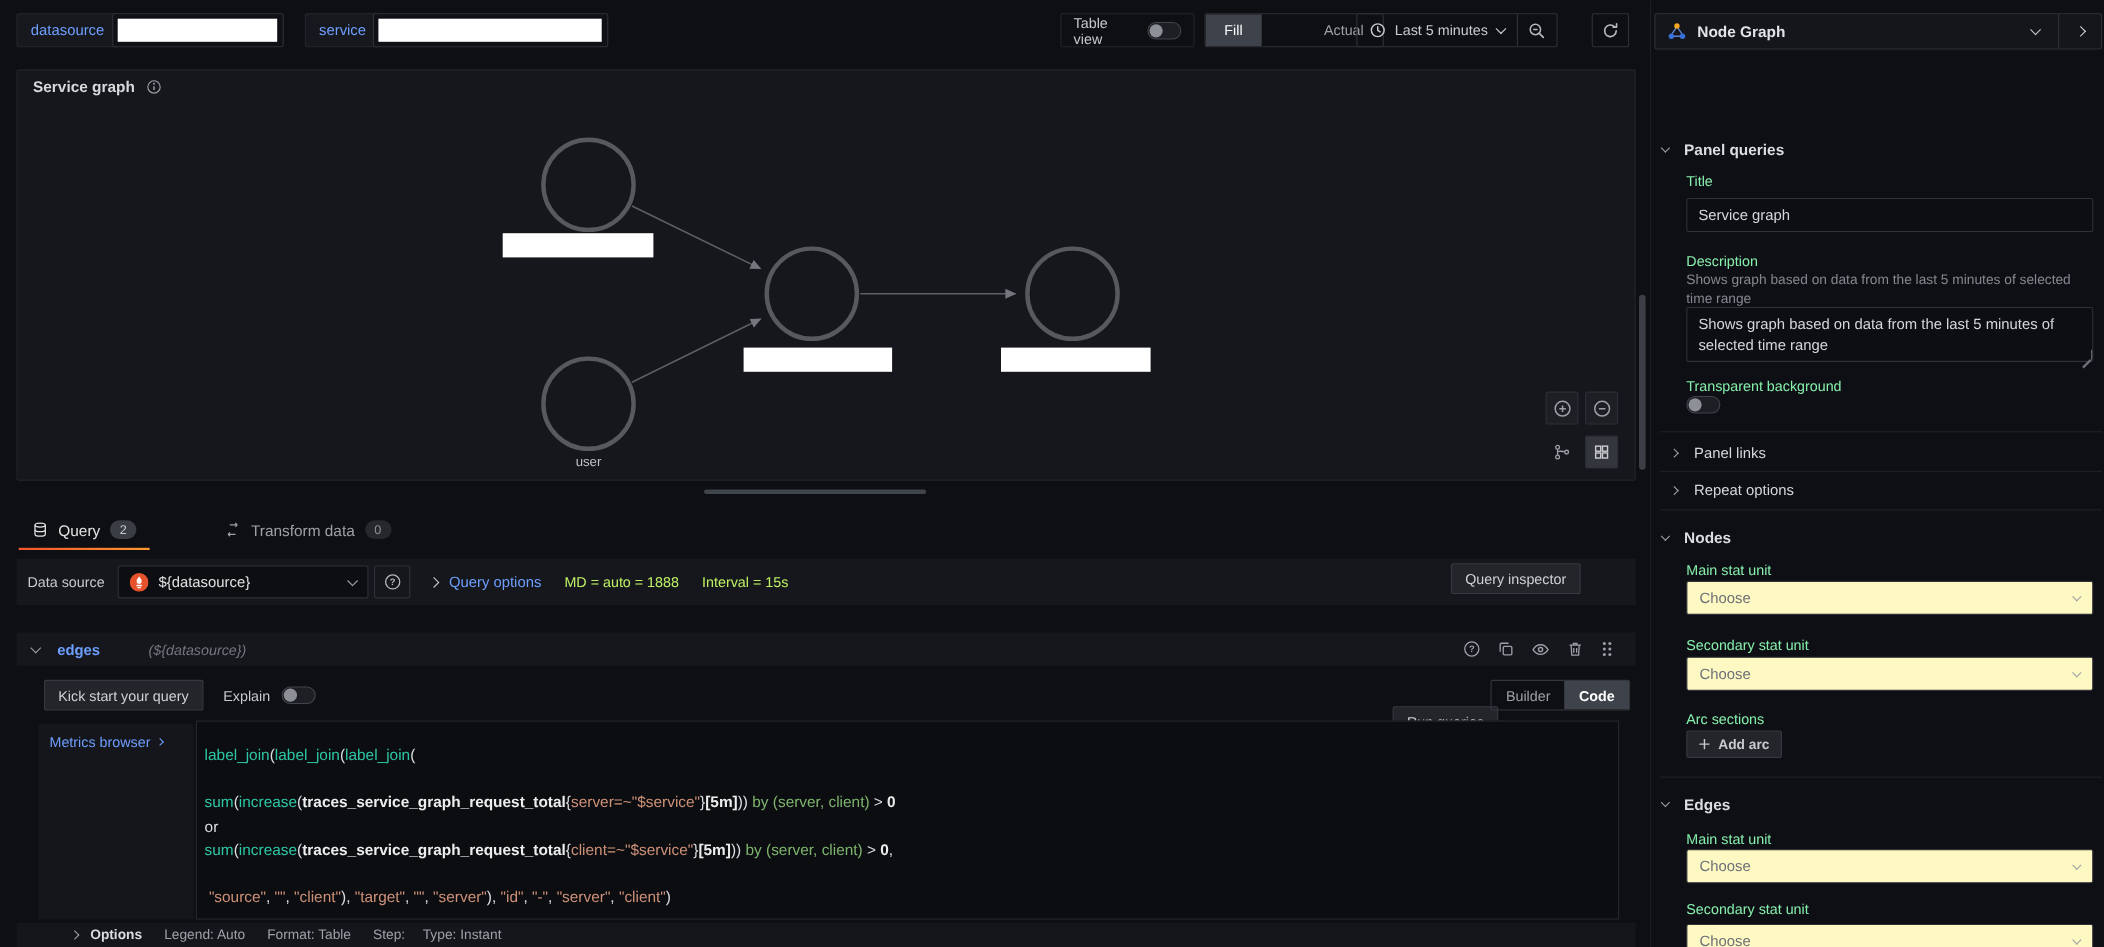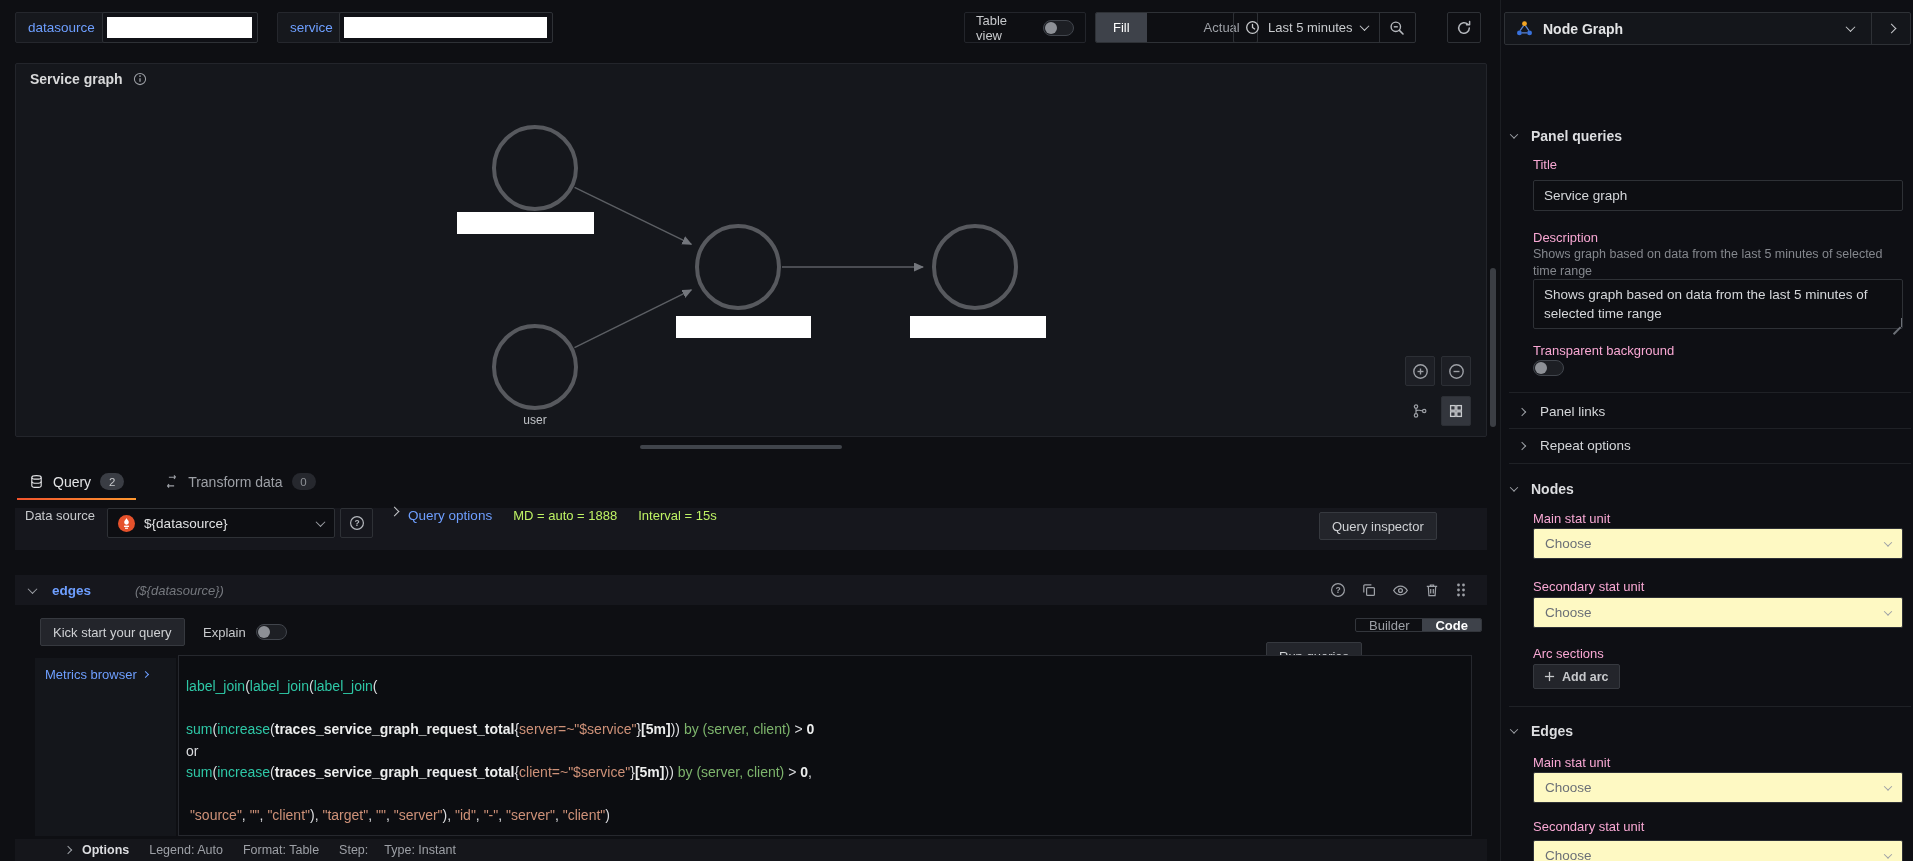--- a/index.html
+++ b/index.html
@@ -32,44 +32,44 @@
   .panel-head{position:absolute;left:14px;top:7px;display:flex;align-items:center;gap:10px;}
   .panel-title{font-size:14px;font-weight:600;color:#d8d9da;}
   .panel-info{color:#9da0a6;display:flex;}
   #graph-svg{position:absolute;left:0;top:0;}
   .graph-controls{position:absolute;right:15px;top:292px;display:grid;grid-template-columns:30px 30px;grid-template-rows:30px 30px;gap:10px 6px;}
   .gc-btn{display:flex;align-items:center;justify-content:center;background:#1d1f25;border:1px solid #2c2f35;border-radius:2px;color:#9da0a6;cursor:pointer;}
   .gc-btn.plain{background:transparent;border-color:transparent;}
   .gc-btn.on{background:#33363d;color:#c9cbce;}
   #resize-handle{position:absolute;left:640px;top:445px;width:202px;height:4px;border-radius:2px;background:#40444b;cursor:row-resize;}
   
-  #tabs-row{position:absolute;left:15px;top:463px;width:1472px;height:37px;display:flex;align-items:center;}
+  #tabs-row{position:absolute;left:15px;top:463px;width:1472px;height:37px;display:flex;align-items:center;gap:40px;}
   .tab{position:relative;height:37px;display:flex;align-items:center;gap:9px;padding:0 14px;color:#9da0a6;font-size:14px;font-weight:500;cursor:pointer;}
   .tab.active{color:#e3e4e6;}
   .tab.active::after{content:"";position:absolute;left:2px;right:2px;bottom:0;height:2.5px;background:linear-gradient(90deg,#f2542d,#ff9830);}
   
-  #ds-row{position:absolute;left:15px;top:508px;width:1472px;height:42px;background:#16171d;display:flex;align-items:flex-start;padding-left:10px;}
+  #ds-row{position:absolute;left:15px;top:508px;width:1472px;height:42px;background:#16171d;display:flex;align-items:center;padding-left:10px;}
   .ds-label{color:#c7c9cc;font-size:13px;font-weight:500;margin-right:12px;}
   .ds-select{display:flex;align-items:center;gap:9px;width:228px;height:30px;background:#0d0e12;border:1px solid #2e3136;border-radius:2px;padding:0 10px;cursor:pointer;}
   .ds-select .val{flex:1;color:#e0e1e3;font-size:13.5px;font-weight:500;}
   .ds-help{width:33px;height:30px;margin-left:5px;border:1px solid #2e3136;border-radius:2px;display:flex;align-items:center;justify-content:center;color:#b5b8bd;cursor:pointer;}
   .qo-chev{margin:0 10px 0 18px;color:#c7c9cc;}
   .qo-link{color:#6e9fff;font-size:13.5px;font-weight:500;cursor:pointer;}
   .ds-stats{color:#bef264;font-size:13px;margin-left:21px;}
   #query-inspector{position:absolute;left:1304px;top:4px;}
   
   #q-head{position:absolute;left:15px;top:575px;width:1472px;height:30px;background:#16171d;display:flex;align-items:center;padding:0 20px 0 14px;}
   #q-head .qname{color:#6e9fff;font-weight:600;font-size:13.5px;margin-left:16px;cursor:pointer;}
   #q-head .qds{color:#75787e;font-style:italic;font-size:13px;margin-left:44px;}
   .q-icons{margin-left:auto;display:flex;align-items:center;gap:15px;color:#9da0a6;}
   .q-icons>span{cursor:pointer;display:flex;}
   #kick-btn{position:absolute;left:40px;top:618px;}
   #explain-wrap{position:absolute;left:203px;top:624px;display:flex;align-items:center;gap:10px;color:#c7c9cc;font-size:13px;}
   #run-btn{position:absolute;left:1248px;top:642px;margin-left:18px;}
-  #mode-group{position:absolute;left:1355px;top:618px;height:14px;display:flex;border:1px solid #33363c;border-radius:2px;overflow:hidden;}
+  #mode-group{position:absolute;left:1355px;top:618px;height:28px;display:flex;border:1px solid #33363c;border-radius:2px;overflow:hidden;}
   #mode-group .seg{display:flex;align-items:center;padding:0 13px;color:#9da0a6;font-size:13px;font-weight:500;cursor:pointer;}
   #mode-group .seg.on{background:#3e424a;color:#fff;font-weight:600;}
   #metrics-col{position:absolute;left:35px;top:658px;width:141px;height:178px;background:#14161b;padding:9px 10px;}
   #metrics-col .mb{color:#6e9fff;font-size:13px;font-weight:500;cursor:pointer;display:flex;align-items:center;gap:6px;}
   #code-area{position:absolute;left:178px;top:655px;width:1294px;height:181px;background:#0c0d11;border:1px solid #26282e;overflow:hidden;}
   #code-lines{padding:20px 0 0 7px;font-family:"DejaVu Sans Mono",monospace;font-size:14px;white-space:pre;}
   .code-line{height:21.5px;line-height:21.5px;}
   .tk-t{color:#2ec7a6;}
   .tk-a{color:#ce9178;}
   .tk-g{color:#7db46c;}
@@ -85,21 +85,21 @@
   .viz-header .viz-icon{margin-left:10px;display:flex;}
   .viz-header .viz-title{margin-left:9px;font-weight:600;font-size:14px;color:#e3e4e6;flex:1;}
   .viz-caret{width:42px;display:flex;align-items:center;justify-content:center;color:#c7c9cc;height:100%;}
   .viz-expand{width:39px;display:flex;align-items:center;justify-content:center;color:#c7c9cc;height:100%;border-left:1px solid #2e3136;}
   .search-box{position:absolute;left:8px;top:68px;width:402px;height:31px;border:1px solid #2e3136;border-radius:2px;display:flex;align-items:center;gap:8px;padding:0 9px;color:#85888e;}
   .search-box input{flex:1;background:transparent;border:none;outline:none;color:#d5d7da;font-size:13.5px;}
   .search-box input::placeholder{color:#75787e;}
   .sec-head{position:absolute;left:10px;display:flex;align-items:center;gap:14px;color:#9da0a6;cursor:pointer;}
   .sec-head span{font-size:14px;font-weight:600;color:#dcdde0;}
   .sec-head .chev{width:6px;height:6px;}
-  .fld{position:absolute;left:32px;font-size:13px;font-weight:500;color:#f9a8d4;}
+  .fld{position:absolute;left:32px;font-size:13px;font-weight:500;color:#86efac;}
   .helper{position:absolute;left:32px;width:372px;font-size:12.5px;line-height:1.35;color:#84878d;}
   .s-input{position:absolute;left:32px;width:370px;height:31px;background:#0d0e12;border:1px solid #2e3136;border-radius:2px;color:#d5d7da;font-size:13.5px;padding:0 10px;outline:none;}
   .s-textarea{position:absolute;left:32px;width:370px;height:50px;background:#0d0e12;border:1px solid #2e3136;border-radius:2px;color:#d5d7da;font-size:13.5px;line-height:19px;padding:5px 10px;outline:none;resize:none;overflow:hidden;font-family:"Liberation Sans","DejaVu Sans",sans-serif;}
   .resize-corner{position:absolute;width:9px;height:9px;border-right:1.5px solid #6c7077;border-bottom:0;}
   .resize-corner::before{content:"";position:absolute;right:1px;bottom:1px;width:9px;height:9px;background:linear-gradient(135deg,transparent 50%,transparent 50%);border-bottom:0;}
   .resize-corner::after{content:"";position:absolute;right:0;bottom:0;width:10px;height:1.5px;background:#6c7077;transform:rotate(-45deg);transform-origin:right bottom;}
   .sel{position:absolute;left:32px;width:370px;height:31px;background:#fef9c3;border:1px solid #2e3136;border-radius:2px;display:flex;align-items:center;padding:0 11px;color:#6c7077;font-size:13.5px;cursor:pointer;}
   .sel .chev{margin-left:auto;color:#9da0a6;width:6px;height:6px;}
   .divider{position:absolute;left:8px;width:402px;border-top:1px solid #1f2126;}
   .collapse-row{position:absolute;left:18px;display:flex;align-items:center;gap:15px;color:#9da0a6;cursor:pointer;}

